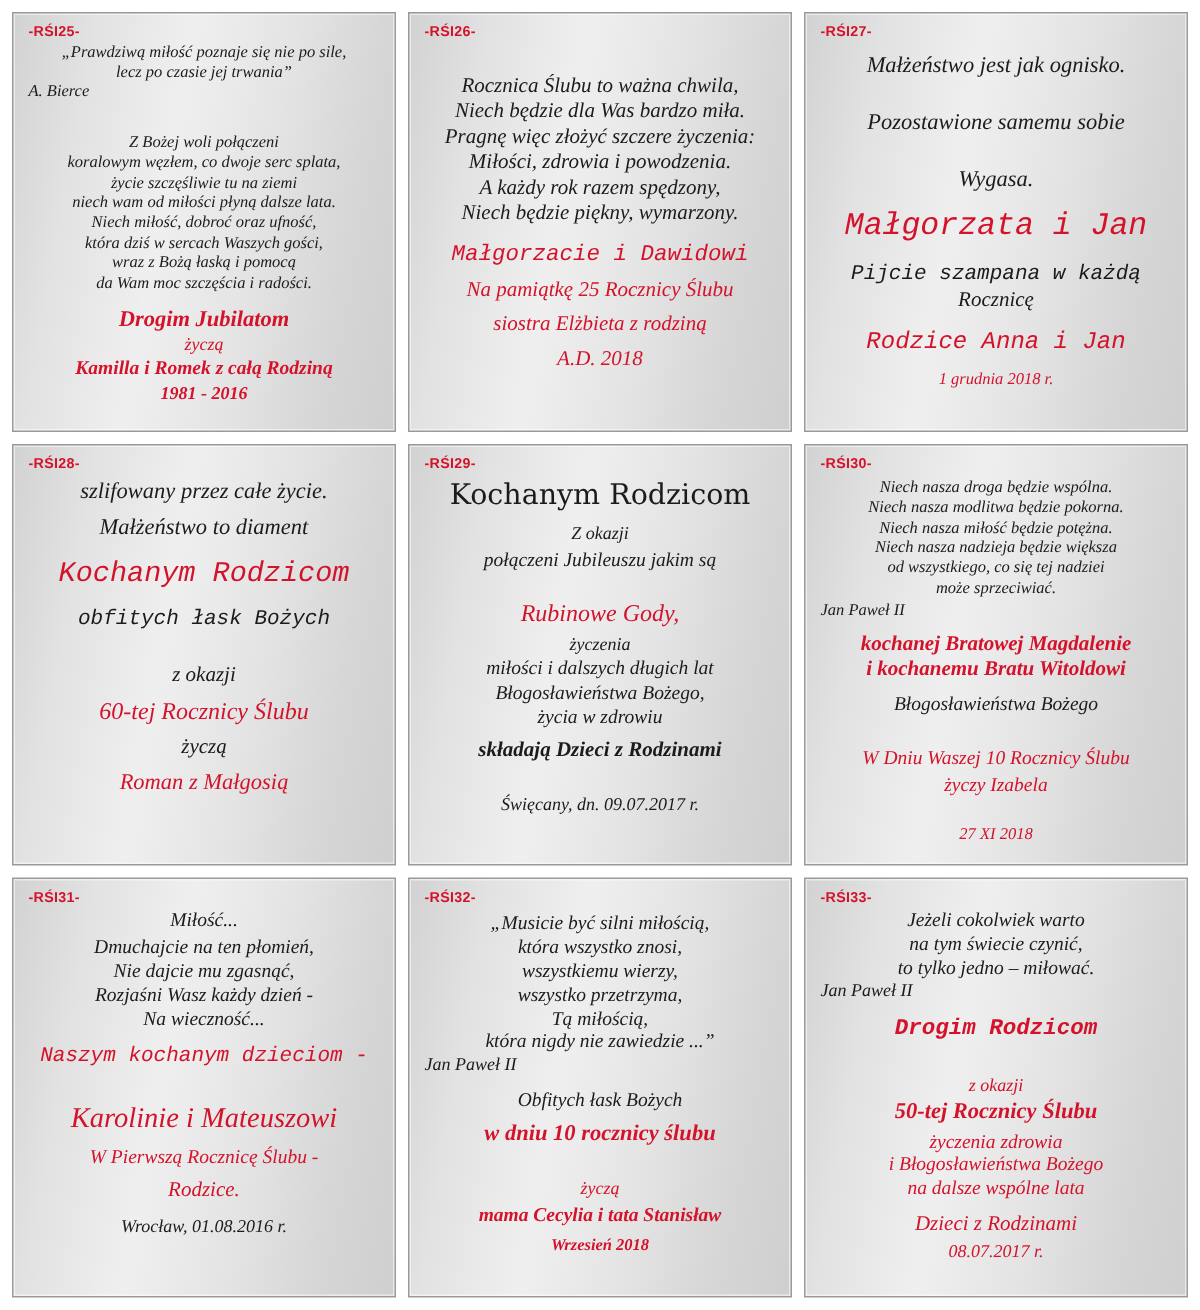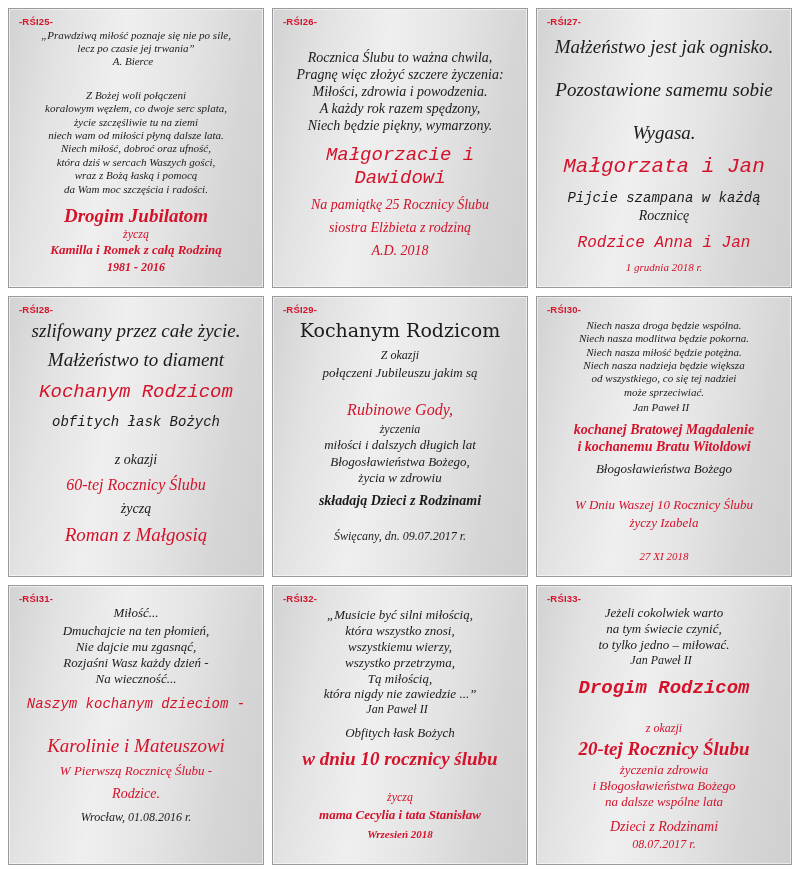--- a/index.html
+++ b/index.html
@@ -56,32 +56,32 @@
   }
   
   .blk   { color: #1b1b1b; }
   .red   { color: #d4122a; }
   .italic{ font-style: italic; }
   .dserif{ font-family: "DejaVu Serif", serif; }
   .s11   { font-size: 11px; }
   .s12   { font-size: 12px; }
   .s13   { font-size: 13px; }
   .s14   { font-size: 14px; }
-  .s15   { font-size: 19px; }
+  .s15   { font-size: 15px; }
   .s16   { font-size: 16px; }
-  .s17   { font-size: 19px; }
+  .s17   { font-size: 15px; }
   .s19   { font-size: 19px; }
   .s21   { font-size: 21px; }
   .b     { font-weight: bold; }
   .gap2  { margin-top: 2px; text-align: center; }
   .gap4  { margin-top: 20px; }
   .gap6  { margin-top: 6px; }
   .gap8  { margin-top: 8px; }
   .gap10 { margin-top: 10px; font-family: Liberation Mono, monospace; }
-  .right { text-align: center; }
+  .right { text-align: left; }
   .pr6   { padding-right: 6px; }
 </style>
 </head>
 <body>
 
 <div class="sheet" id="sheet">
     <div class="card">
       <div class="card-code">-RŚI25-</div>
       <div class="body">
         <div class="ln blk italic s11">„Prawdziwą miłość poznaje się nie po sile,</div>
@@ -98,20 +98,21 @@
         <div class="ln red b italic s17 gap8">Drogim Jubilatom</div>
         <div class="ln red italic s12">życzą</div>
         <div class="ln red b italic s13">Kamilla i Romek z całą Rodziną</div>
         <div class="ln red b italic s12 gap2">1981 - 2016</div>
       </div>
     </div>
     <div class="card">
       <div class="card-code">-RŚI26-</div>
       <div class="body">
         <div class="ln blk italic s14 gap4">Rocznica Ślubu to ważna chwila,</div>
+        <div class="ln blk italic s14">Niech będzie dla Was bardzo miła.</div>
         <div class="ln blk italic s14">Pragnę więc złożyć szczere życzenia:</div>
         <div class="ln blk italic s14">Miłości, zdrowia i powodzenia.</div>
         <div class="ln blk italic s14">A każdy rok razem spędzony,</div>
         <div class="ln blk italic s14">Niech będzie piękny, wymarzony.</div>
         <div class="ln red italic s17 gap10">Małgorzacie i Dawidowi</div>
         <div class="ln red italic s14 gap6">Na pamiątkę 25 Rocznicy Ślubu</div>
         <div class="ln red italic s14 gap6">siostra Elżbieta z rodziną</div>
         <div class="ln red italic s14 gap6">A.D. 2018</div>
       </div>
     </div>
@@ -208,21 +209,21 @@
     </div>
     <div class="card">
       <div class="card-code">-RŚI33-</div>
       <div class="body">
         <div class="ln blk italic s13">Jeżeli cokolwiek warto</div>
         <div class="ln blk italic s13">na tym świecie czynić,</div>
         <div class="ln blk italic s13">to tylko jedno – miłować.</div>
         <div class="ln blk italic s12 right pr6">Jan Paweł II</div>
         <div class="ln red b italic s17 gap10">Drogim Rodzicom</div>
         <div class="ln red italic s12 gap4">z okazji</div>
-        <div class="ln red b italic s15 gap2">20-tej Rocznicy Ślubu</div>
+        <div class="ln red b italic s15 gap2">50-tej Rocznicy Ślubu</div>
         <div class="ln red italic s13 gap2">życzenia zdrowia</div>
         <div class="ln red italic s13">i Błogosławieństwa Bożego</div>
         <div class="ln red italic s13">na dalsze wspólne lata</div>
         <div class="ln red italic s14 gap8">Dzieci z Rodzinami</div>
         <div class="ln red italic s12 gap2">08.07.2017 r.</div>
       </div>
     </div>
   </div>
 
 </body></html>

